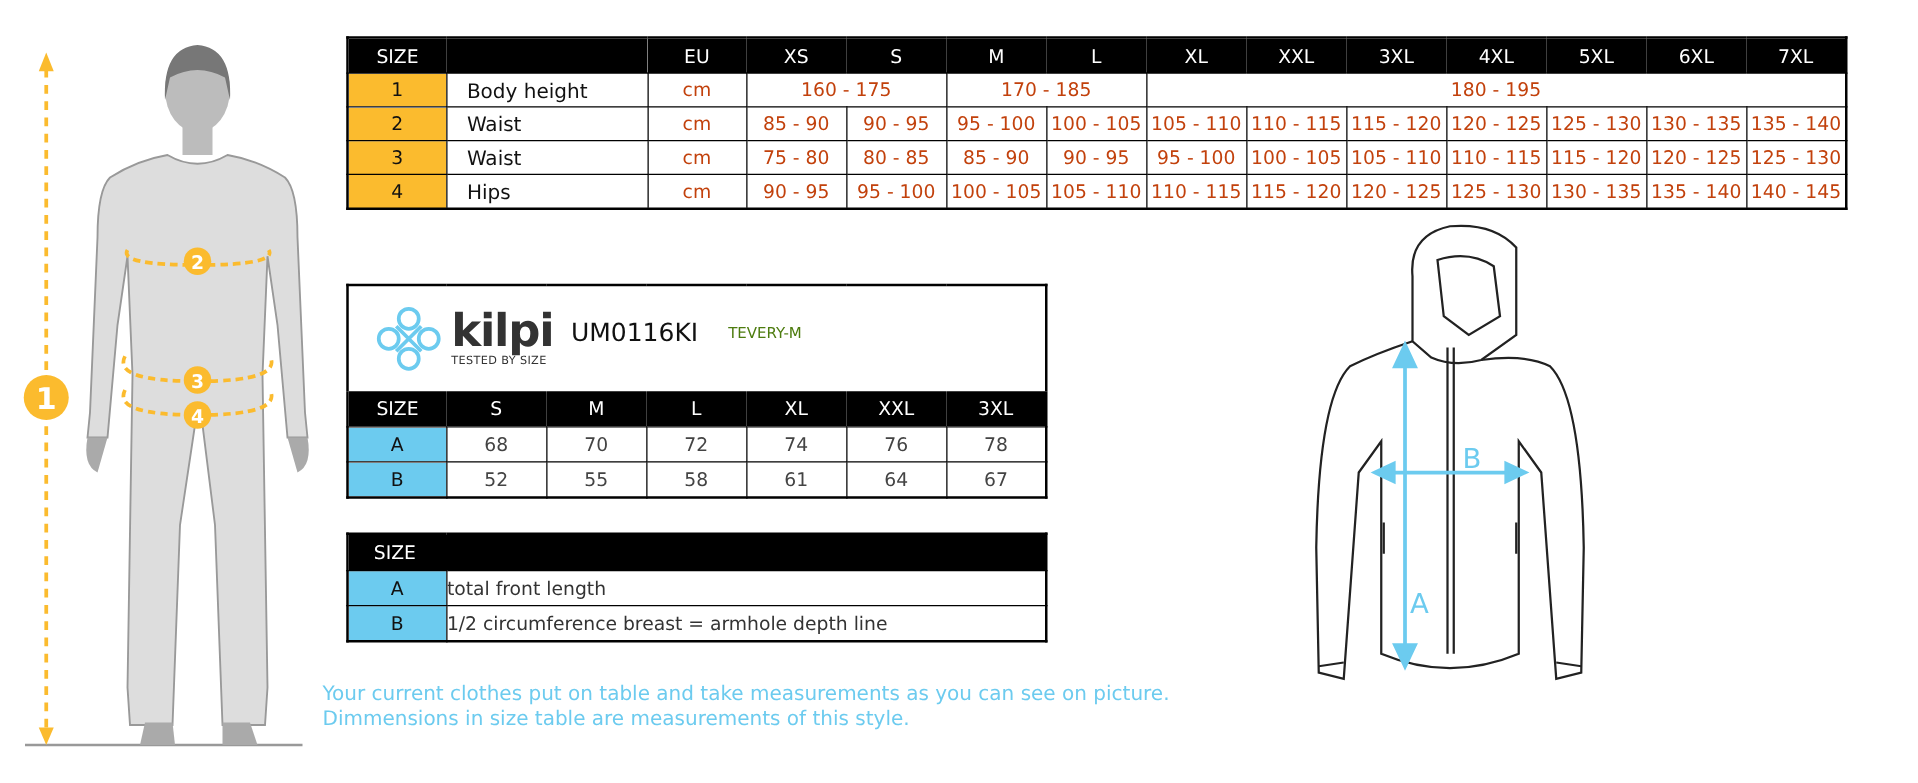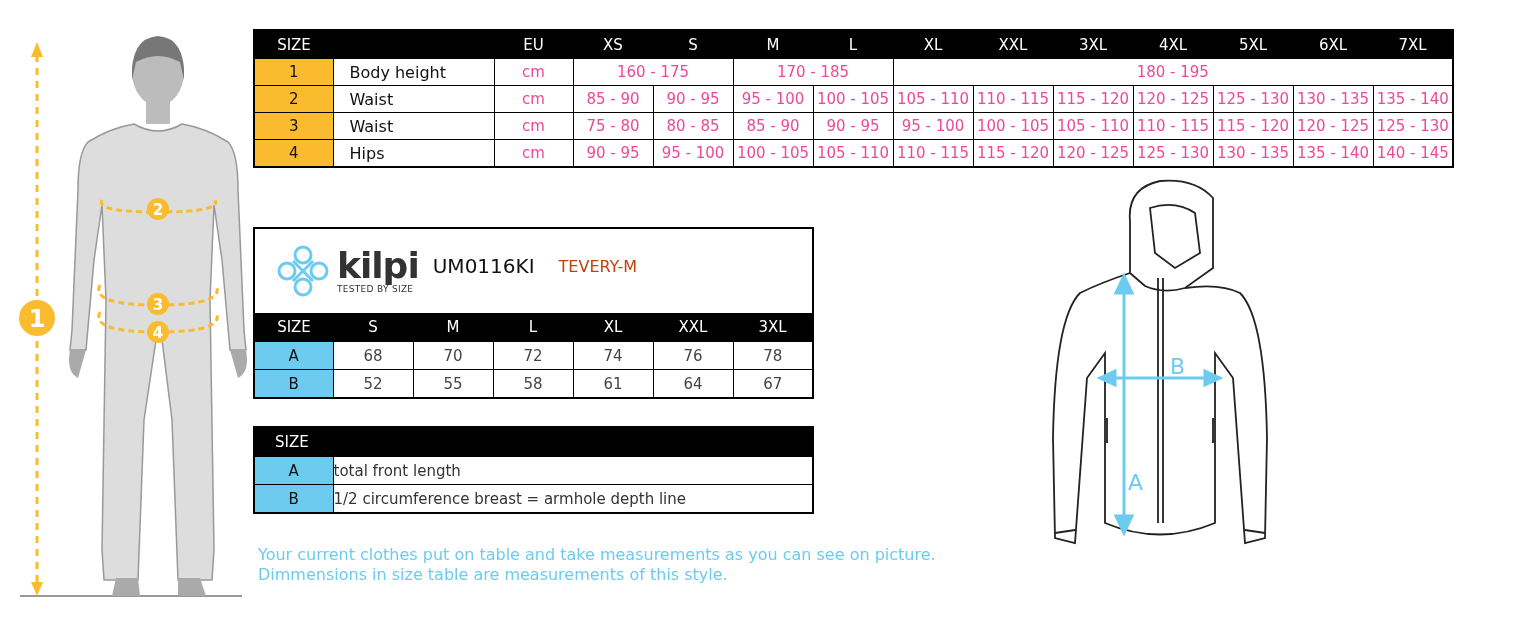--- a/index.html
+++ b/index.html
@@ -1,39 +1,39 @@
 <!DOCTYPE html>
 <html><head>
 <meta charset="utf-8">
 <style>
   html,body{margin:0;padding:0;background:#fff;}
   body{width:1534px;height:626px;position:relative;overflow:hidden;font-family:"DejaVu Sans","Liberation Sans",sans-serif;color:#222;}
-  table{border-collapse:collapse;position:absolute;table-layout:fixed;}
+  table{border-collapse:collapse;position:absolute;table-layout:fixed;margin-left:24px;}
   td,th{font-weight:normal;text-align:center;padding:0;white-space:nowrap;overflow:hidden;}
   .main{left:253px;top:29px;width:1199px;border:2px solid #000;}
   .main th{background:#000;color:#fff;height:27px;font-size:15px;}
-  .main td{height:26px;border:1px solid #000;font-size:15px;color:#ec4899;}
+  .main td{height:26px;border:1px solid #000;font-size:15px;color:#c2410c;}
   .main td.num{background:#fbbb2e;font-size:15px;color:#111;}
   .main td.lbl{text-align:left;padding-left:16px;font-size:16px;color:#111;}
   .kil{left:253px;top:227px;width:561px;border:2px solid #000;}
   .kil td.logo{height:84px;text-align:left;border:none;}
   .kil th{background:#000;color:#fff;height:28px;font-size:15px;}
   .kil td{height:27px;border:1px solid #000;font-size:15px;color:#444;}
   .kil td.ab{background:#6ccbef;color:#111;font-size:15px;}
   .leg{left:253px;top:426px;width:561px;border:2px solid #000;}
   .leg th{background:#000;color:#fff;height:28px;font-size:15px;text-align:left;padding-left:20px;}
   .leg td{height:27px;border:1px solid #000;font-size:15px;color:#333;}
   .leg td.ab{background:#6ccbef;color:#111;width:78px;}
   .leg td.desc{text-align:left;padding-left:0;}
   .note{position:absolute;left:258px;color:#6ccbef;font-size:16px;}
   .logo-wrap{display:flex;align-items:center;padding-left:20px;}
   .brand{font-family:"DejaVu Sans",sans-serif;font-weight:bold;font-size:36px;color:#333;line-height:36px;letter-spacing:-1px;text-align:right;}
   .tag{font-size:9px;color:#333;letter-spacing:0.3px;}
   .code{font-size:20px;color:#111;margin-left:14px;margin-top:-10px;}
-  .style{font-size:16px;color:#c2410c;margin-left:24px;margin-top:-10px;}
+  .style{font-size:12px;color:#4d7c0f;margin-left:24px;margin-top:-10px;}
   svg{position:absolute;}
 </style>
 </head>
 <body>
 
 <svg style="left:0;top:30px;" width="250" height="575" viewBox="0 30 250 575">
   <line x1="20" y1="596" x2="242" y2="596" stroke="#999" stroke-width="2"></line>
   <line x1="37" y1="55" x2="37" y2="590" stroke="#fbbb2e" stroke-width="3" stroke-dasharray="7,6"></line>
   <polygon points="37,42 31,57 43,57" fill="#fbbb2e"></polygon>
   <polygon points="37,596 31,582 43,582" fill="#fbbb2e"></polygon>

